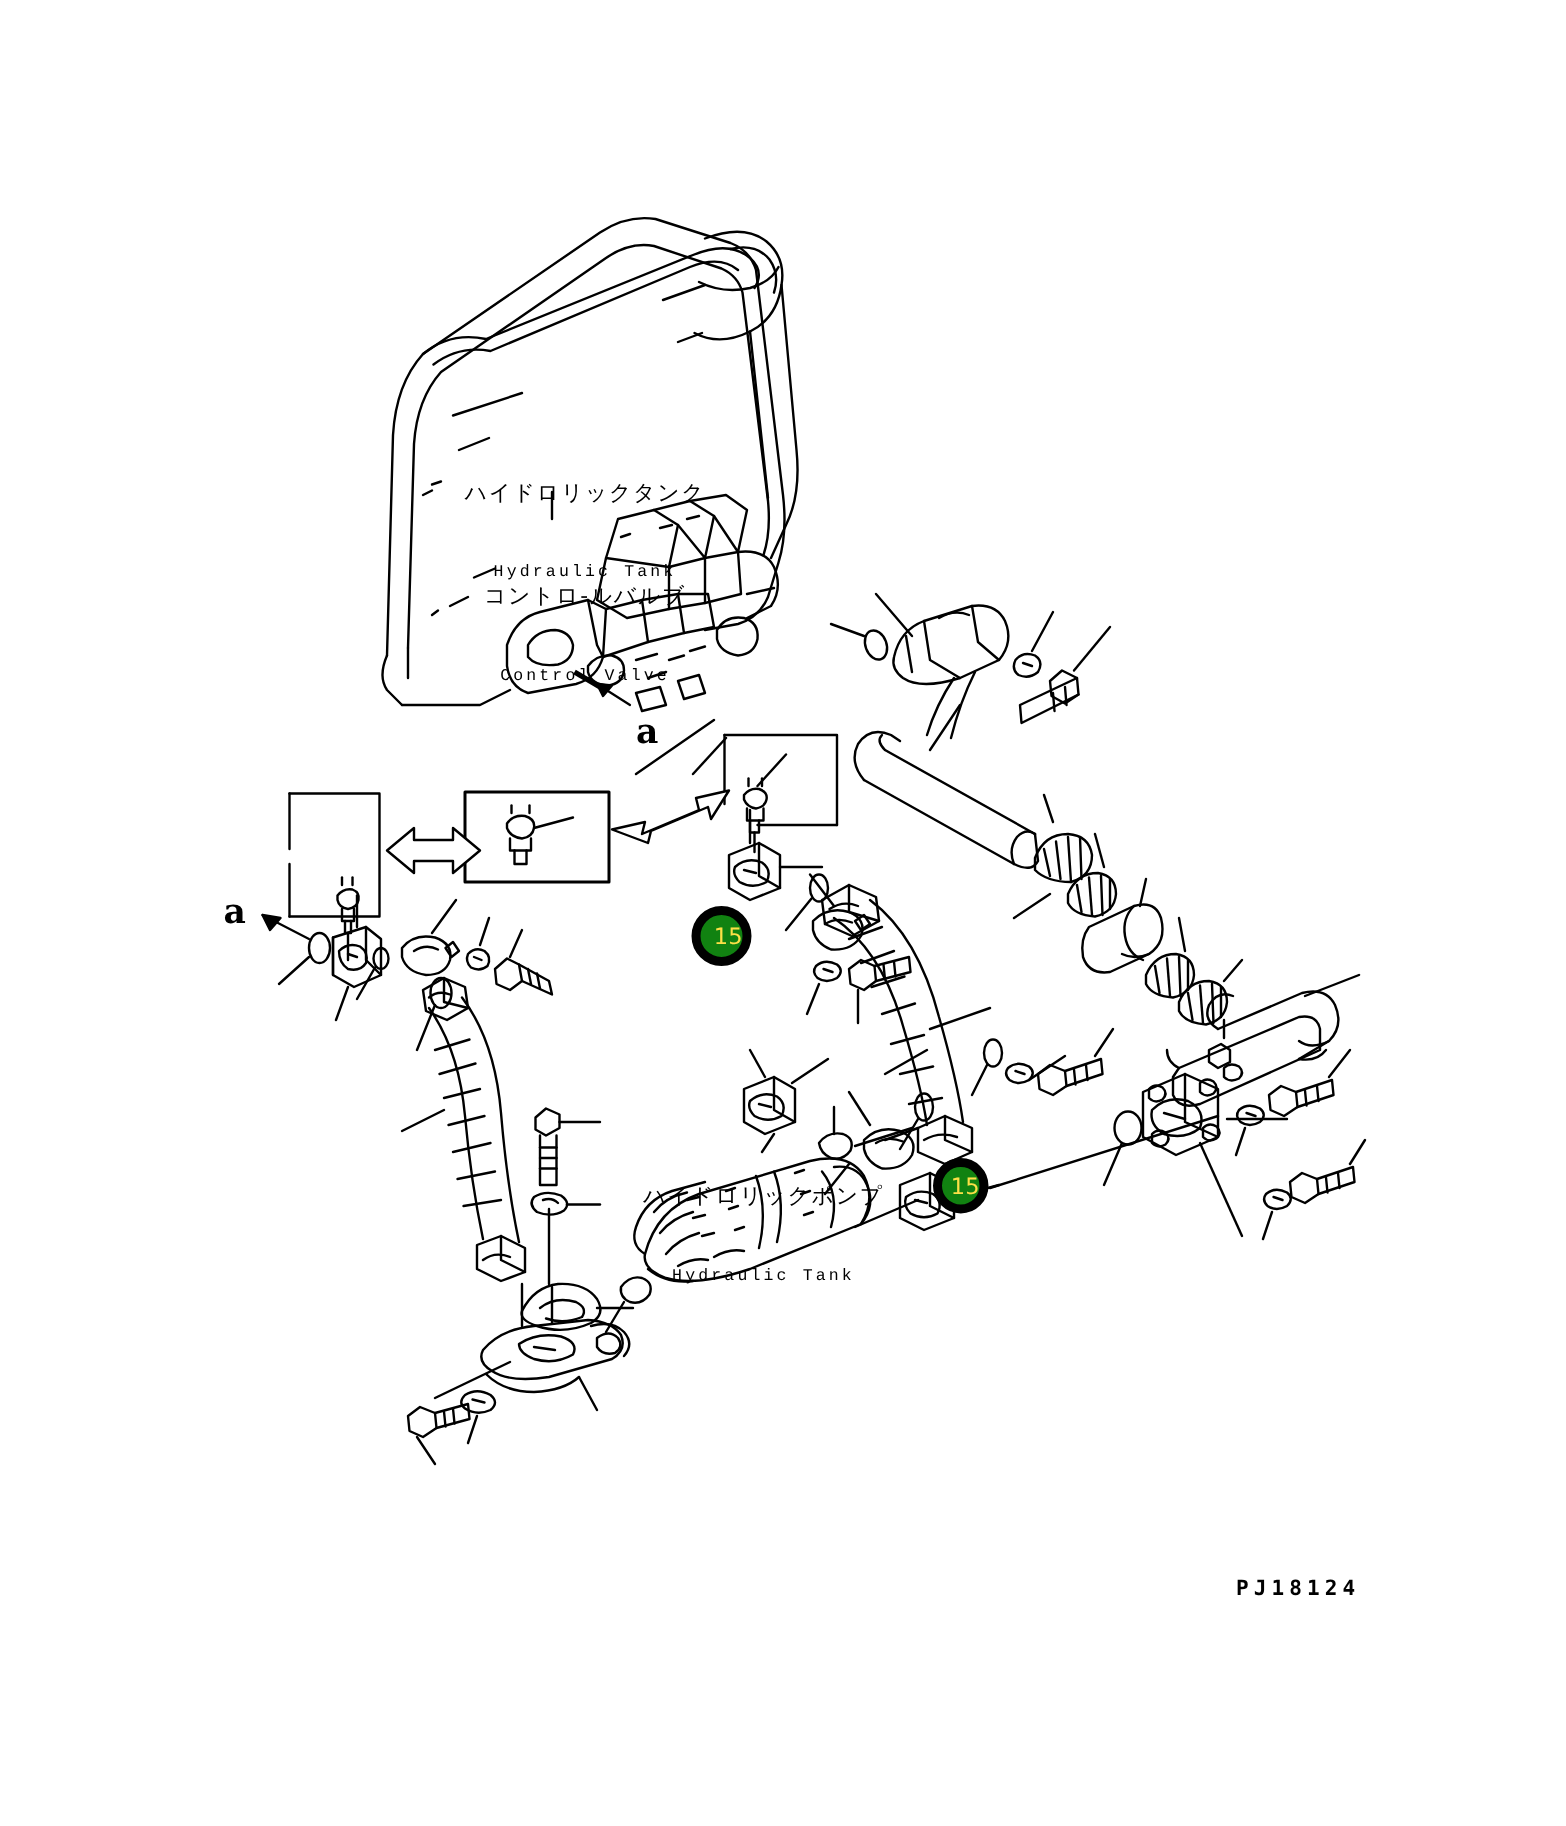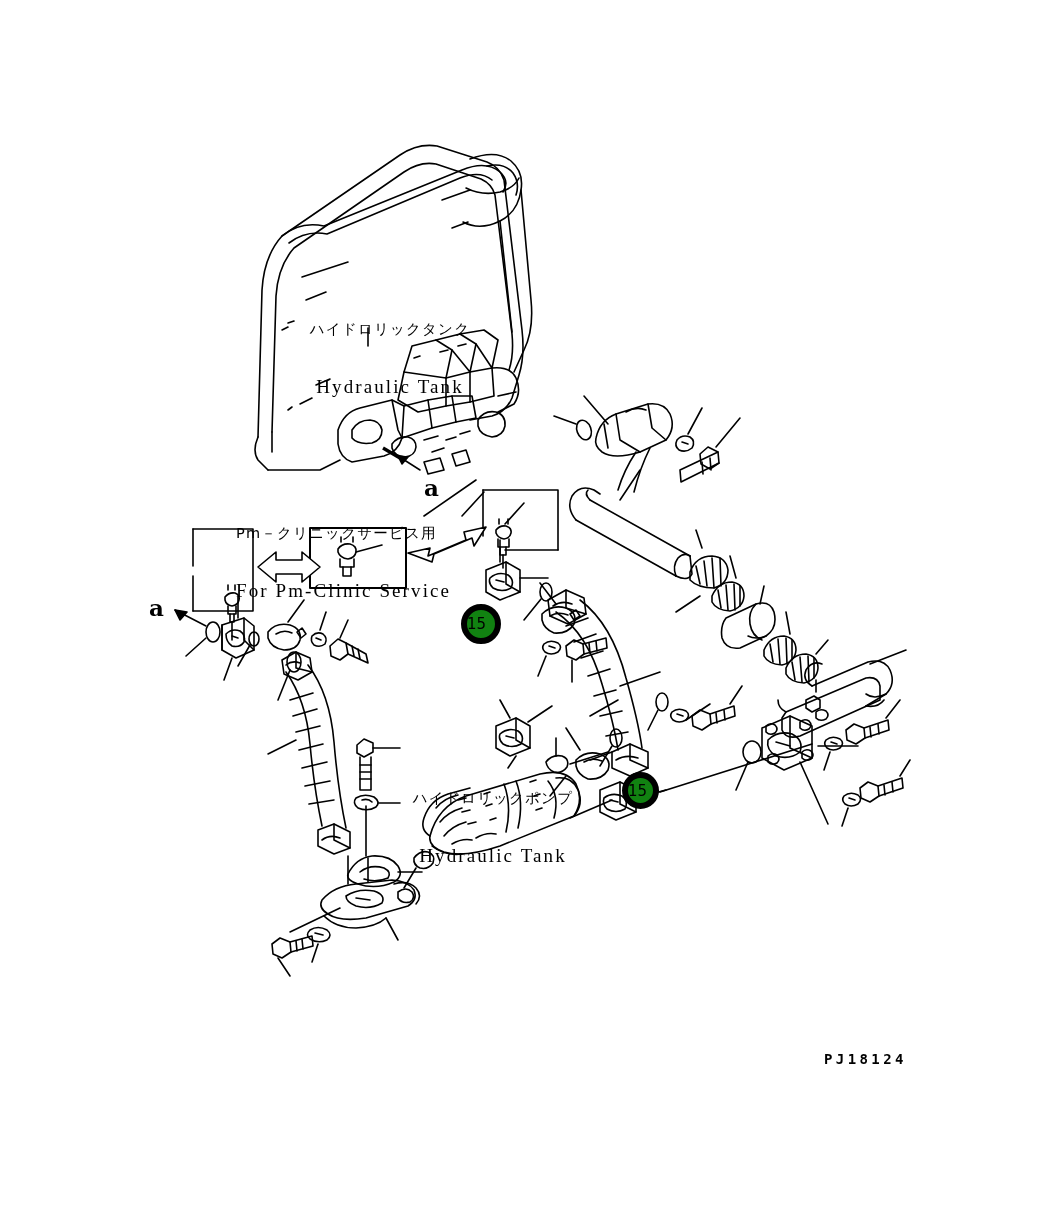--- a/index.html
+++ b/index.html
@@ -34,22 +34,22 @@
     text-align: center;
   }
   .lbl .jp {
     display: block;
     font-family: "DejaVu Sans", sans-serif;
     font-size: 14.5px;
     letter-spacing: 1.2px;
   }
   .lbl .en {
     display: block;
-    font-family: Liberation Serif, serif;
-    font-size: 19px;
+    font-family: Liberation Mono, monospace;
+    font-size: 11px;
     letter-spacing: 2.1px;
   }
   .ref-letter {
     position: absolute;
     font-family: "DejaVu Serif", serif;
     font-size: 23px;
     font-weight: 700;
     color: #000000;
     line-height: 1;
   }
@@ -63,22 +63,22 @@
     text-align: right;
   }
   .callout {
     position: absolute;
     border-radius: 50%;
     background: #118211;
     border: 6px solid #000000;
     box-sizing: border-box;
     display: flex;
     align-items: center;
-    justify-content: flex-start;
-    color: #000000;
+    justify-content: flex-end;
+    color: #fde047;
     font-family: "DejaVu Sans", sans-serif;
     font-size: 15px;
     font-weight: 400;
   }
 </style>
 </head>
 <body>
 
 <div id="page">
 
@@ -614,27 +614,27 @@
       </g>
 
     </g>
   </svg>
 
   <div class="lbl" style="left:300px; top:283px; width:180px;">
     <span class="jp">ハイドロリックタンク</span>
     <span class="en">Hydraulic Tank</span>
   </div>
 
-
-  <div class="lbl" style="left:236px; top:487px; width:200px;">
-    <span class="jp">Pm－クリニックサービス用</span>
-    <span class="en">For Pm-Clinic Service</span>
+  <div class="lbl" style="left:300px; top:352px; width:180px;">
+    <span class="jp">コントロ-ルバルブ</span>
+    <span class="en">Control Valve</span>
   </div>
 
-  <div class="lbl" style="left:408px; top:752px; width:170px;">
+
+  <div class="lbl" style="left:424px; top:752px; width:170px;">
     <span class="jp">ハイドロリックポンプ</span>
     <span class="en">Hydraulic Tank</span>
   </div>
 
   <div class="ref-letter" style="left:424px; top:476px;">a</div>
   <div class="ref-letter" style="left:149px; top:596px;">a</div>
 
   <div class="callout" style="left:461px; top:604px; width:40px; height:40px;">
     <span>15</span>
   </div>

